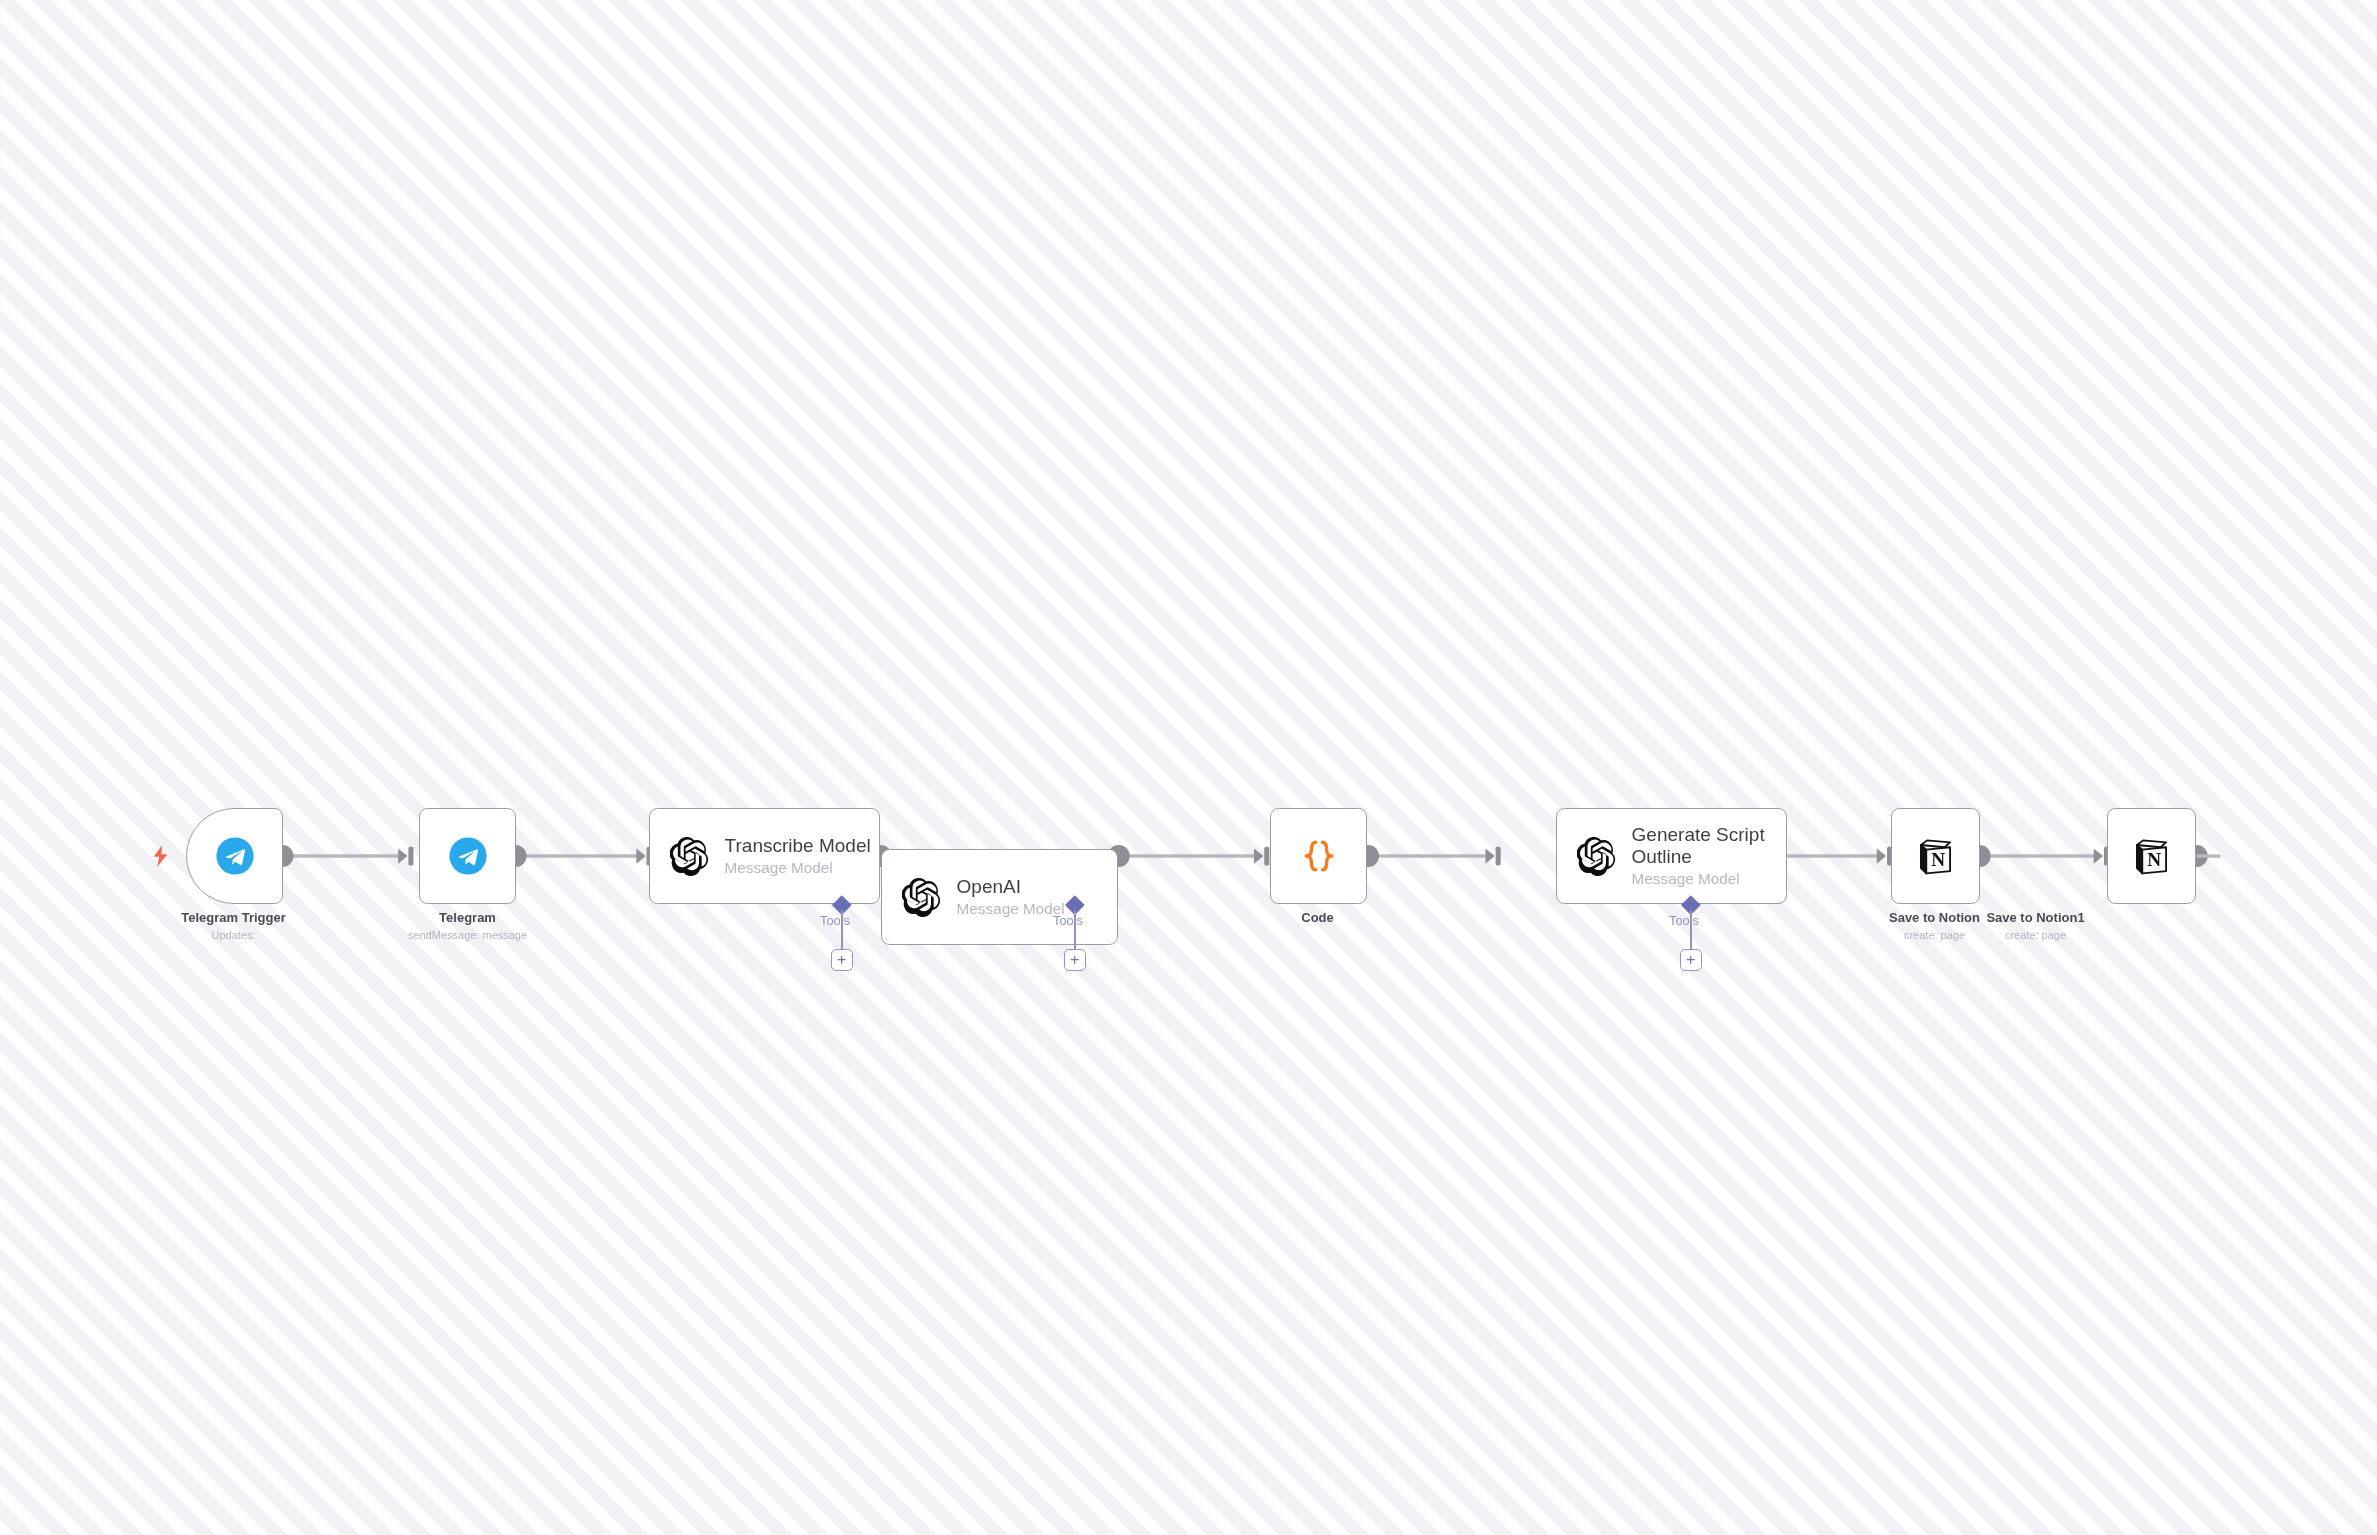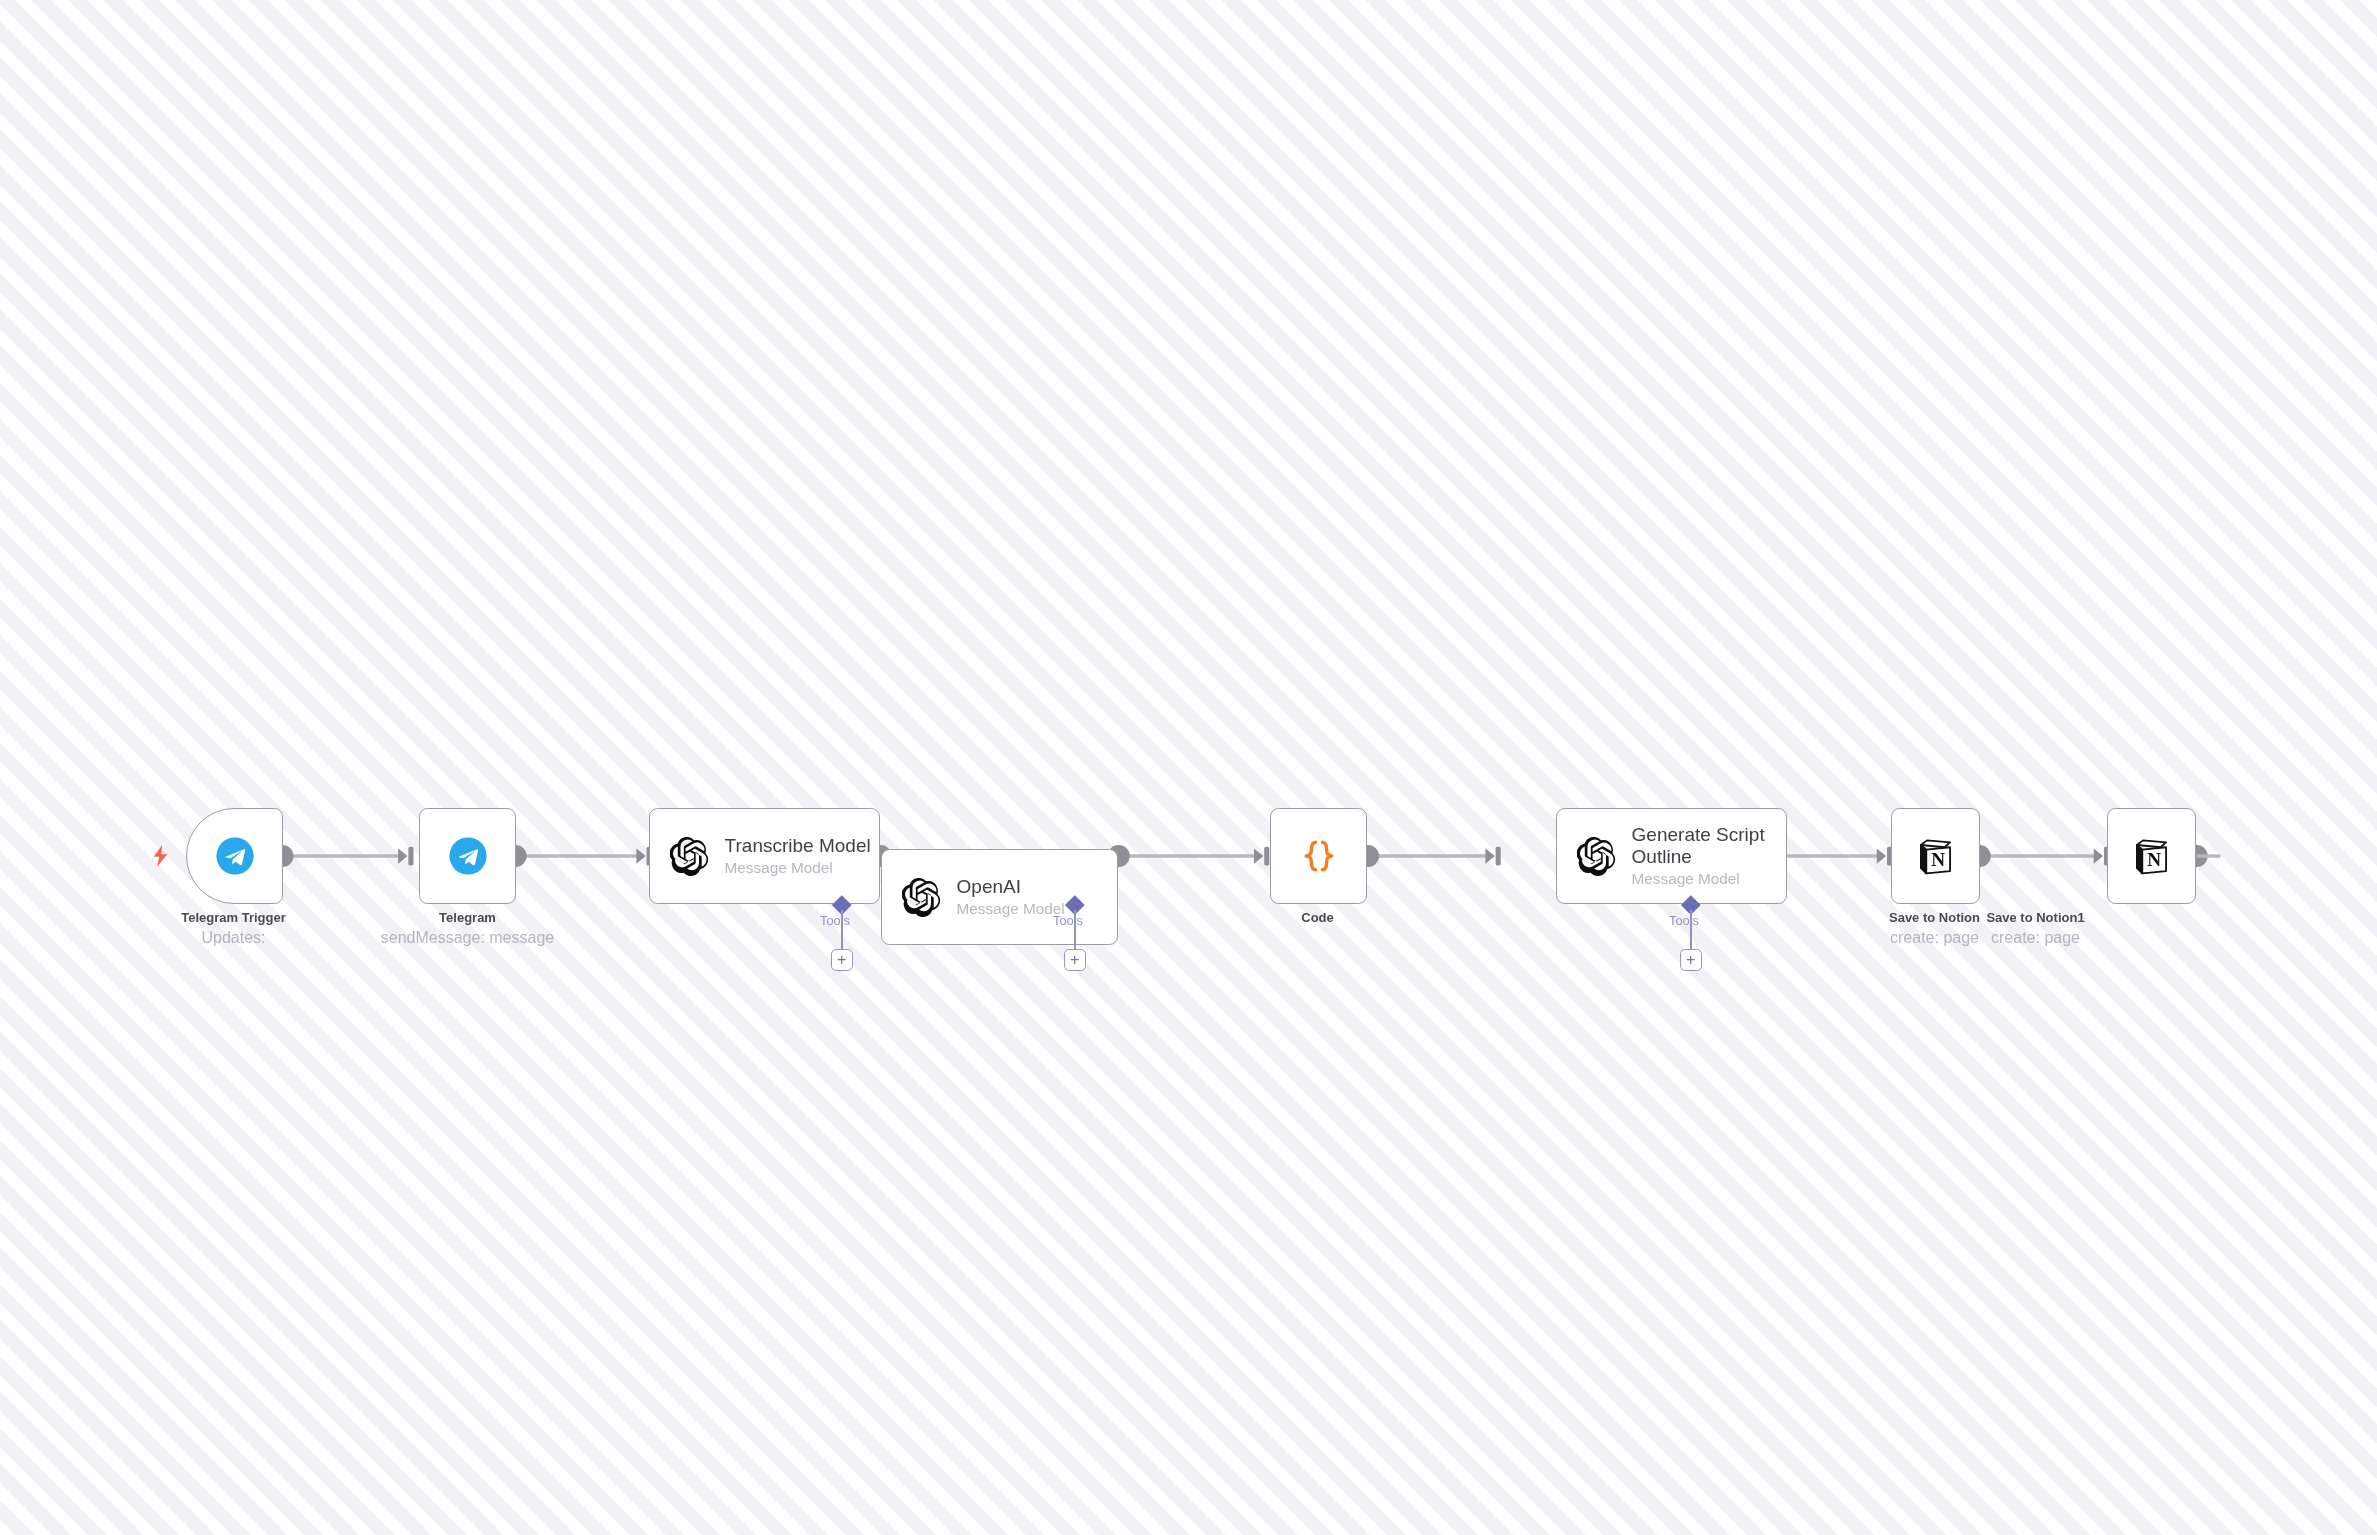--- a/index.html
+++ b/index.html
@@ -95,21 +95,21 @@
     text-align: center;
     pointer-events: none;
   }
   .caption-title {
     font-size: 13px;
     font-weight: 600;
     color: #4a4a52;
     white-space: nowrap;
   }
   .caption-sub {
-    font-size: 16px;
+    font-size: 11px;
     color: #b3b5bd;
     white-space: nowrap;
     margin-top: 4.3px;
   }
 
   
   .tools-group { position: absolute; z-index: 3; }
   .tools-diamond {
     position: absolute;
     width: 13.6px; height: 13.6px;

